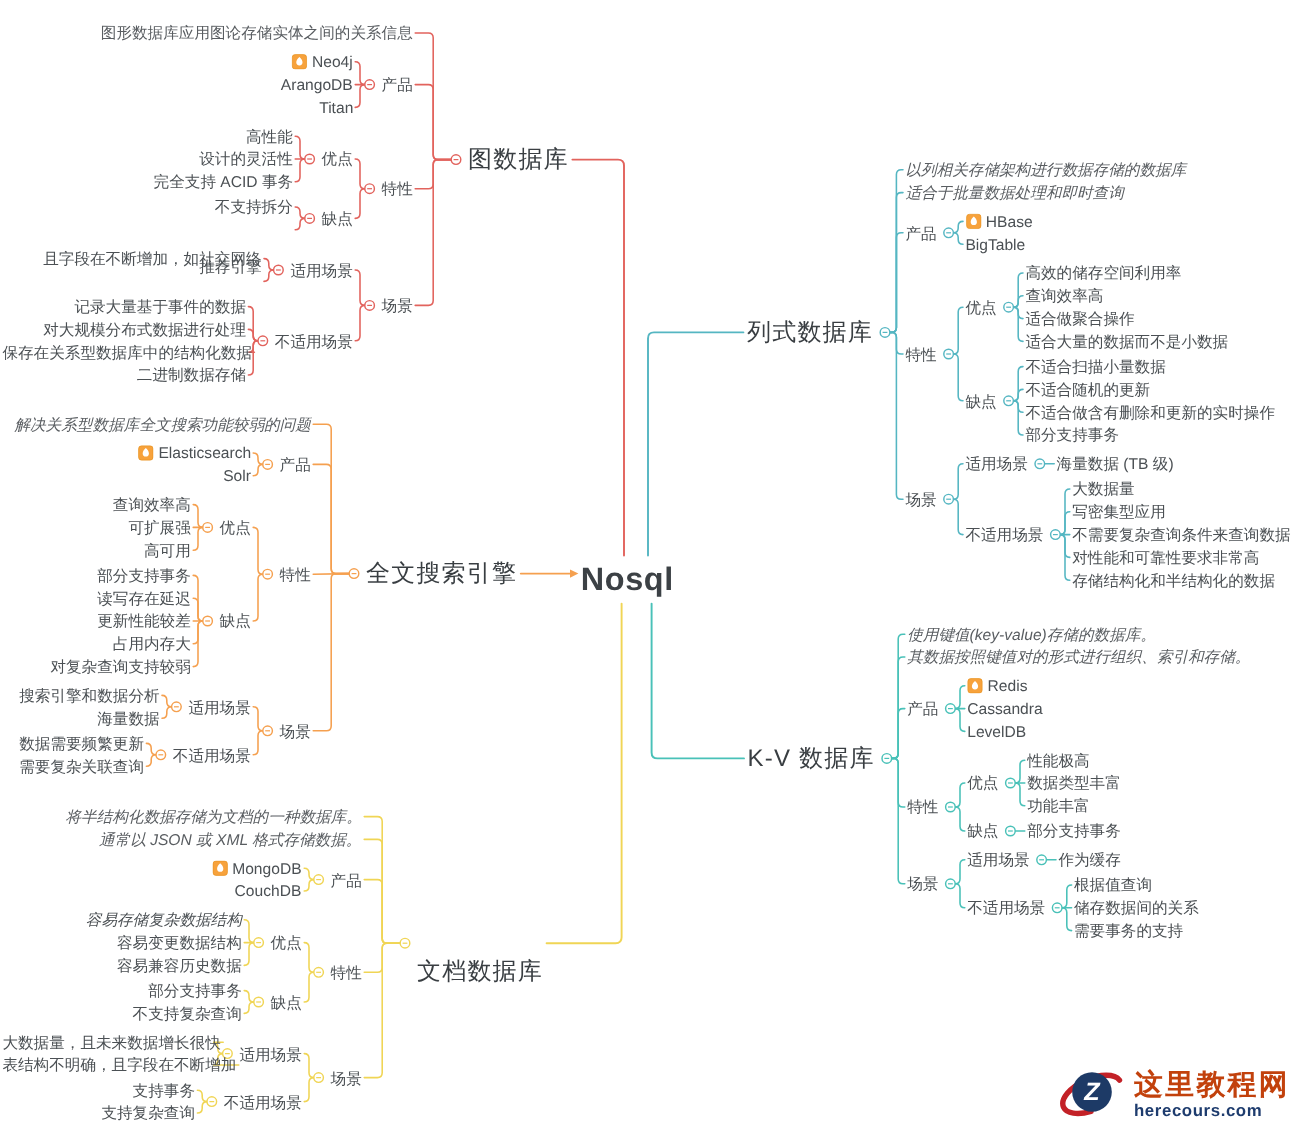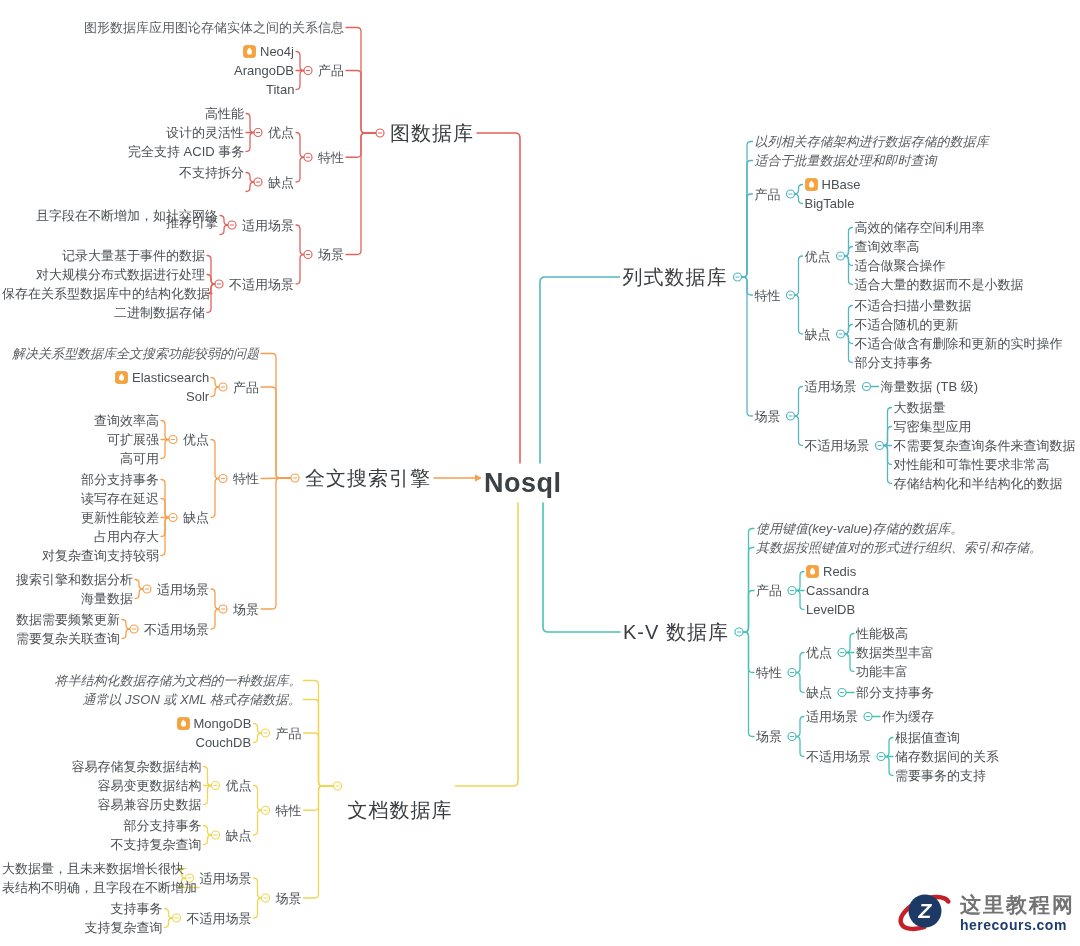--- a/index.html
+++ b/index.html
@@ -7,21 +7,21 @@
   #stage{position:relative;width:1080px;height:946px;background:#fff;}
   #wires{position:absolute;left:0;top:0;}
   .node{position:absolute;white-space:nowrap;color:#4b5054;font-size:13px;line-height:19px;z-index:2;}
   .node.root{font-size:27px;line-height:36px;font-weight:bold;color:#3c4145;letter-spacing:.5px;}
   .node.branch{font-size:20px;line-height:26px;color:#393e42;font-weight:500;letter-spacing:1px;}
   .node.note{font-style:italic;color:#595d61;}
   .node.noteplain{color:#595d61;}
   .icon{display:inline-block;width:13px;height:13px;vertical-align:-2px;margin-right:4px;}
   #watermark{position:absolute;right:5px;bottom:3px;display:flex;align-items:center;gap:7px;z-index:3;}
   .wm-text{display:flex;flex-direction:column;align-items:flex-start;}
-  .wm-name{font-size:21px;font-weight:bold;color:#737373;line-height:25px;letter-spacing:2px;}
+  .wm-name{font-size:24px;font-weight:bold;color:#c2410c;line-height:25px;letter-spacing:2px;}
   .wm-domain{font-size:14px;font-weight:bold;color:#1e3c6e;line-height:17px;letter-spacing:.5px;}
 </style>
 </head>
 <body>
 
 <div id="stage">
   <svg id="wires" width="1080" height="946">
       <path d="M 376 133 L 365 133 Q 361 133 361 129 L 361 31.5 Q 361 27.5 357 27.5 L 346 27.5" stroke="#e2635d" stroke-width="1.3" fill="none" stroke-linecap="round"></path>
       <path d="M 376 133 L 365 133 Q 361 133 361 129 L 361 74.5 Q 361 70.5 357 70.5 L 346 70.5" stroke="#e2635d" stroke-width="1.3" fill="none" stroke-linecap="round"></path>
       <path d="M 304 70.5 L 304 70.5 Q 300 70.5 300 66.5 L 300 55.5 Q 300 51.5 296 51.5 L 296 51.5" stroke="#e2635d" stroke-width="1.3" fill="none" stroke-linecap="round"></path>
@@ -288,21 +288,21 @@
     <div class="node note" style="left: 54.5px; top: 671px;"><span>将半结构化数据存储为文档的一种数据库。</span></div>
     <div class="node note" style="left: 82.5px; top: 690px;"><span>通常以 JSON 或 XML 格式存储数据。</span></div>
     <div class="node" style="left: 275.5px; top: 723.5px;"><span>产品</span></div>
     <div class="node" style="left: 176.5px; top: 714px;"><span class="icon"><svg width="13" height="13" viewBox="0 0 13 13">
           <rect x="0.5" y="0.5" width="12" height="12" rx="2.5" fill="#f7a23c" stroke="#e8921f" stroke-width="0.6"></rect>
           <path d="M6.5 2.4 C8 4 9.1 5.1 9.1 6.9 A2.6 2.6 0 0 1 3.9 6.9 C3.9 5.1 5 4 6.5 2.4 Z" fill="#ffffff"></path>
         </svg></span><span>MongoDB</span></div>
     <div class="node" style="left: 195.5px; top: 733px;"><span>CouchDB</span></div>
     <div class="node" style="left: 275.5px; top: 800.75px;"><span>特性</span></div>
     <div class="node" style="left: 225.5px; top: 776px;"><span>优点</span></div>
-    <div class="node" style="left: 71.5px; top: 757px;"><span>容易存储复杂数据结构</span></div>
+    <div class="node" style="left: 71.5px; top: 757px; font-style: italic;"><span>容易存储复杂数据结构</span></div>
     <div class="node" style="left: 97.5px; top: 776px;"><span>容易变更数据结构</span></div>
     <div class="node" style="left: 97.5px; top: 795px;"><span>容易兼容历史数据</span></div>
     <div class="node" style="left: 225.5px; top: 825.5px;"><span>缺点</span></div>
     <div class="node" style="left: 123.5px; top: 816px;"><span>部分支持事务</span></div>
     <div class="node" style="left: 110.5px; top: 835px;"><span>不支持复杂查询</span></div>
     <div class="node" style="left: 275.5px; top: 888.5px;"><span>场景</span></div>
     <div class="node" style="left: 199.5px; top: 868.5px;"><span>适用场景</span></div>
     <div class="node" style="left: 2px; top: 859px;"><span>大数据量，且未来数据增长很快</span></div>
     <div class="node" style="left: 2px; top: 878px;"><span>表结构不明确，且字段在不断增加</span></div>
     <div class="node" style="left: 186.5px; top: 908.5px;"><span>不适用场景</span></div>

